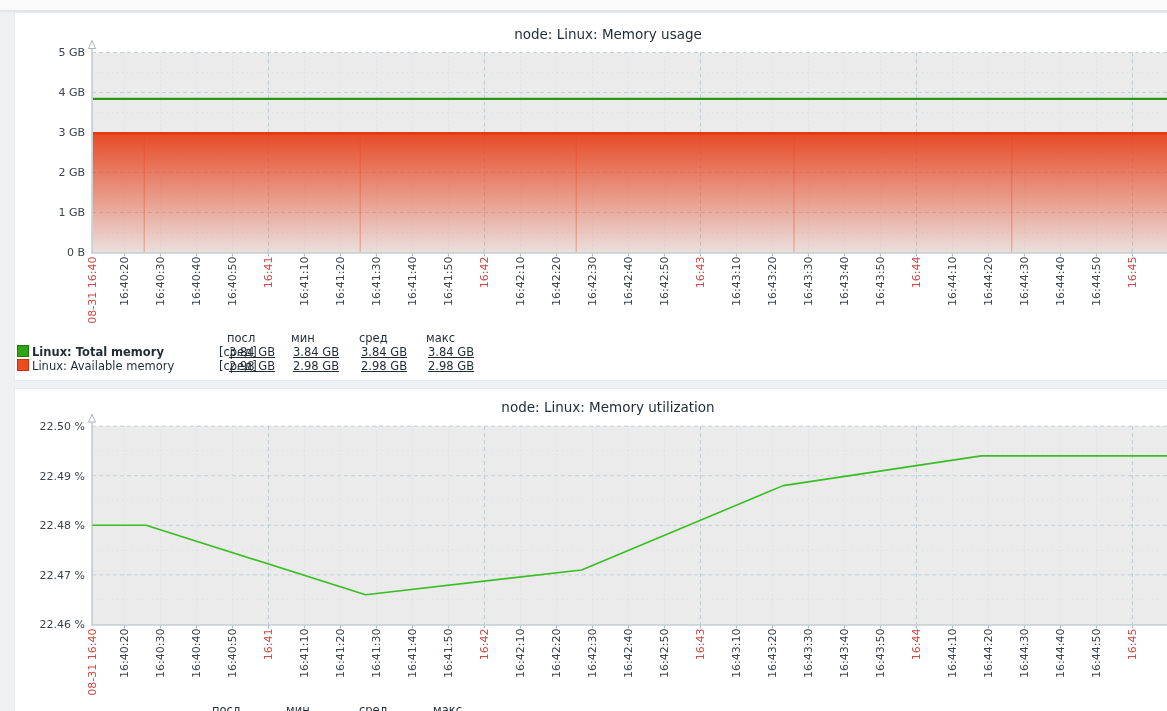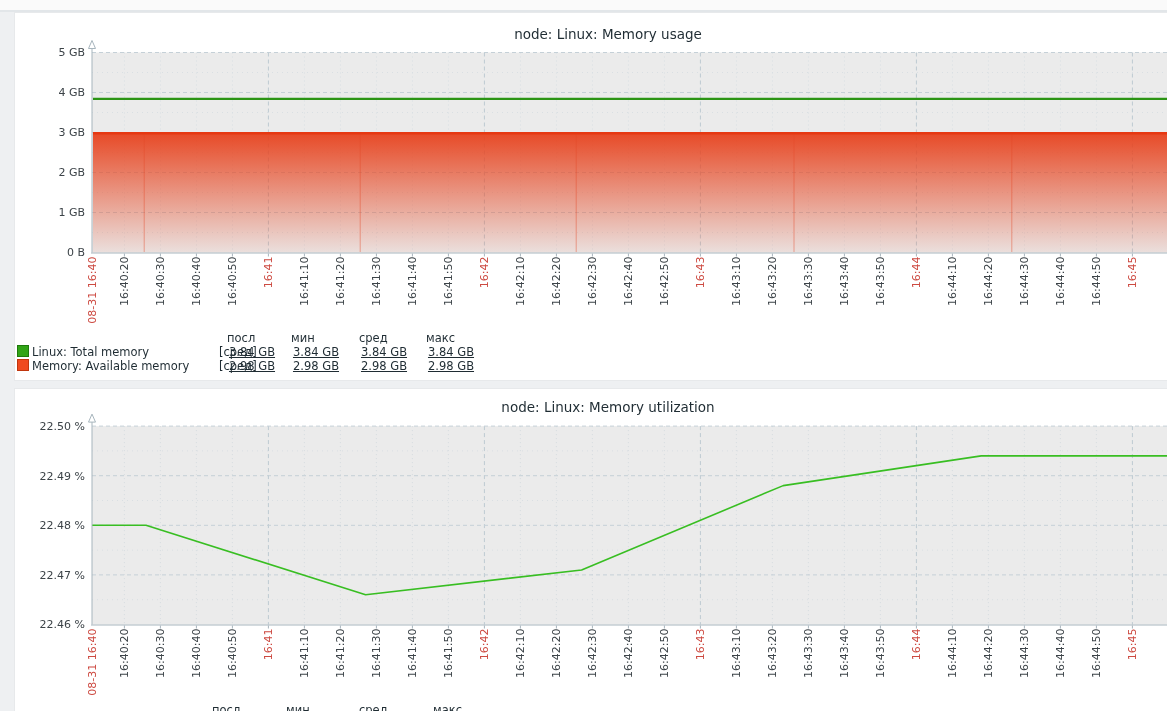--- a/index.html
+++ b/index.html
@@ -172,28 +172,28 @@
           <text x="70" y="239.5" text-anchor="end" dy="0.35em" font-size="11px" fill="#3c4348">0 B</text>
         </g>
         <text x="593" y="26" text-anchor="middle" font-size="13.5px" fill="#1f2c33">node: Linux: Memory usage</text>
       </svg>
       <div class="legend">
         <span class="hv" style="left: 212px; top: 318px;">посл</span>
         <span class="hv" style="left: 276px; top: 318px;">мин</span>
         <span class="hv" style="left: 344px; top: 318px;">сред</span>
         <span class="hv" style="left: 411px; top: 318px;">макс</span>
         <span class="sw" style="left: 2px; top: 332px; background: rgb(49, 164, 22); border: 1px solid rgb(30, 122, 12);"></span>
-        <span class="nm" style="left: 17px; top: 332px;">Linux: Total memory</span>
+        <span class="nm" style="left: 17px; top: 332px; font-weight: bold;">Linux: Total memory</span>
         <span class="fn" style="left: 204px; top: 332px;">[сред]</span>
         <span class="vv" style="left: 201px; top: 332px;">3.84 GB</span>
         <span class="vv" style="left: 265px; top: 332px;">3.84 GB</span>
         <span class="vv" style="left: 333px; top: 332px;">3.84 GB</span>
         <span class="vv" style="left: 400px; top: 332px;">3.84 GB</span>
         <span class="sw" style="left: 2px; top: 346px; background: rgb(240, 74, 31); border: 1px solid rgb(192, 54, 14);"></span>
-        <span class="nm" style="left: 17px; top: 346px;">Memory: Available memory</span>
+        <span class="nm" style="left: 17px; top: 346px;">Linux: Available memory</span>
         <span class="fn" style="left: 204px; top: 346px;">[сред]</span>
         <span class="vv" style="left: 201px; top: 346px;">2.98 GB</span>
         <span class="vv" style="left: 265px; top: 346px;">2.98 GB</span>
         <span class="vv" style="left: 333px; top: 346px;">2.98 GB</span>
         <span class="vv" style="left: 400px; top: 346px;">2.98 GB</span>
       </div>
     </div>
 </section>
 
 <section class="widget" style="top:388px;height:380px;">

